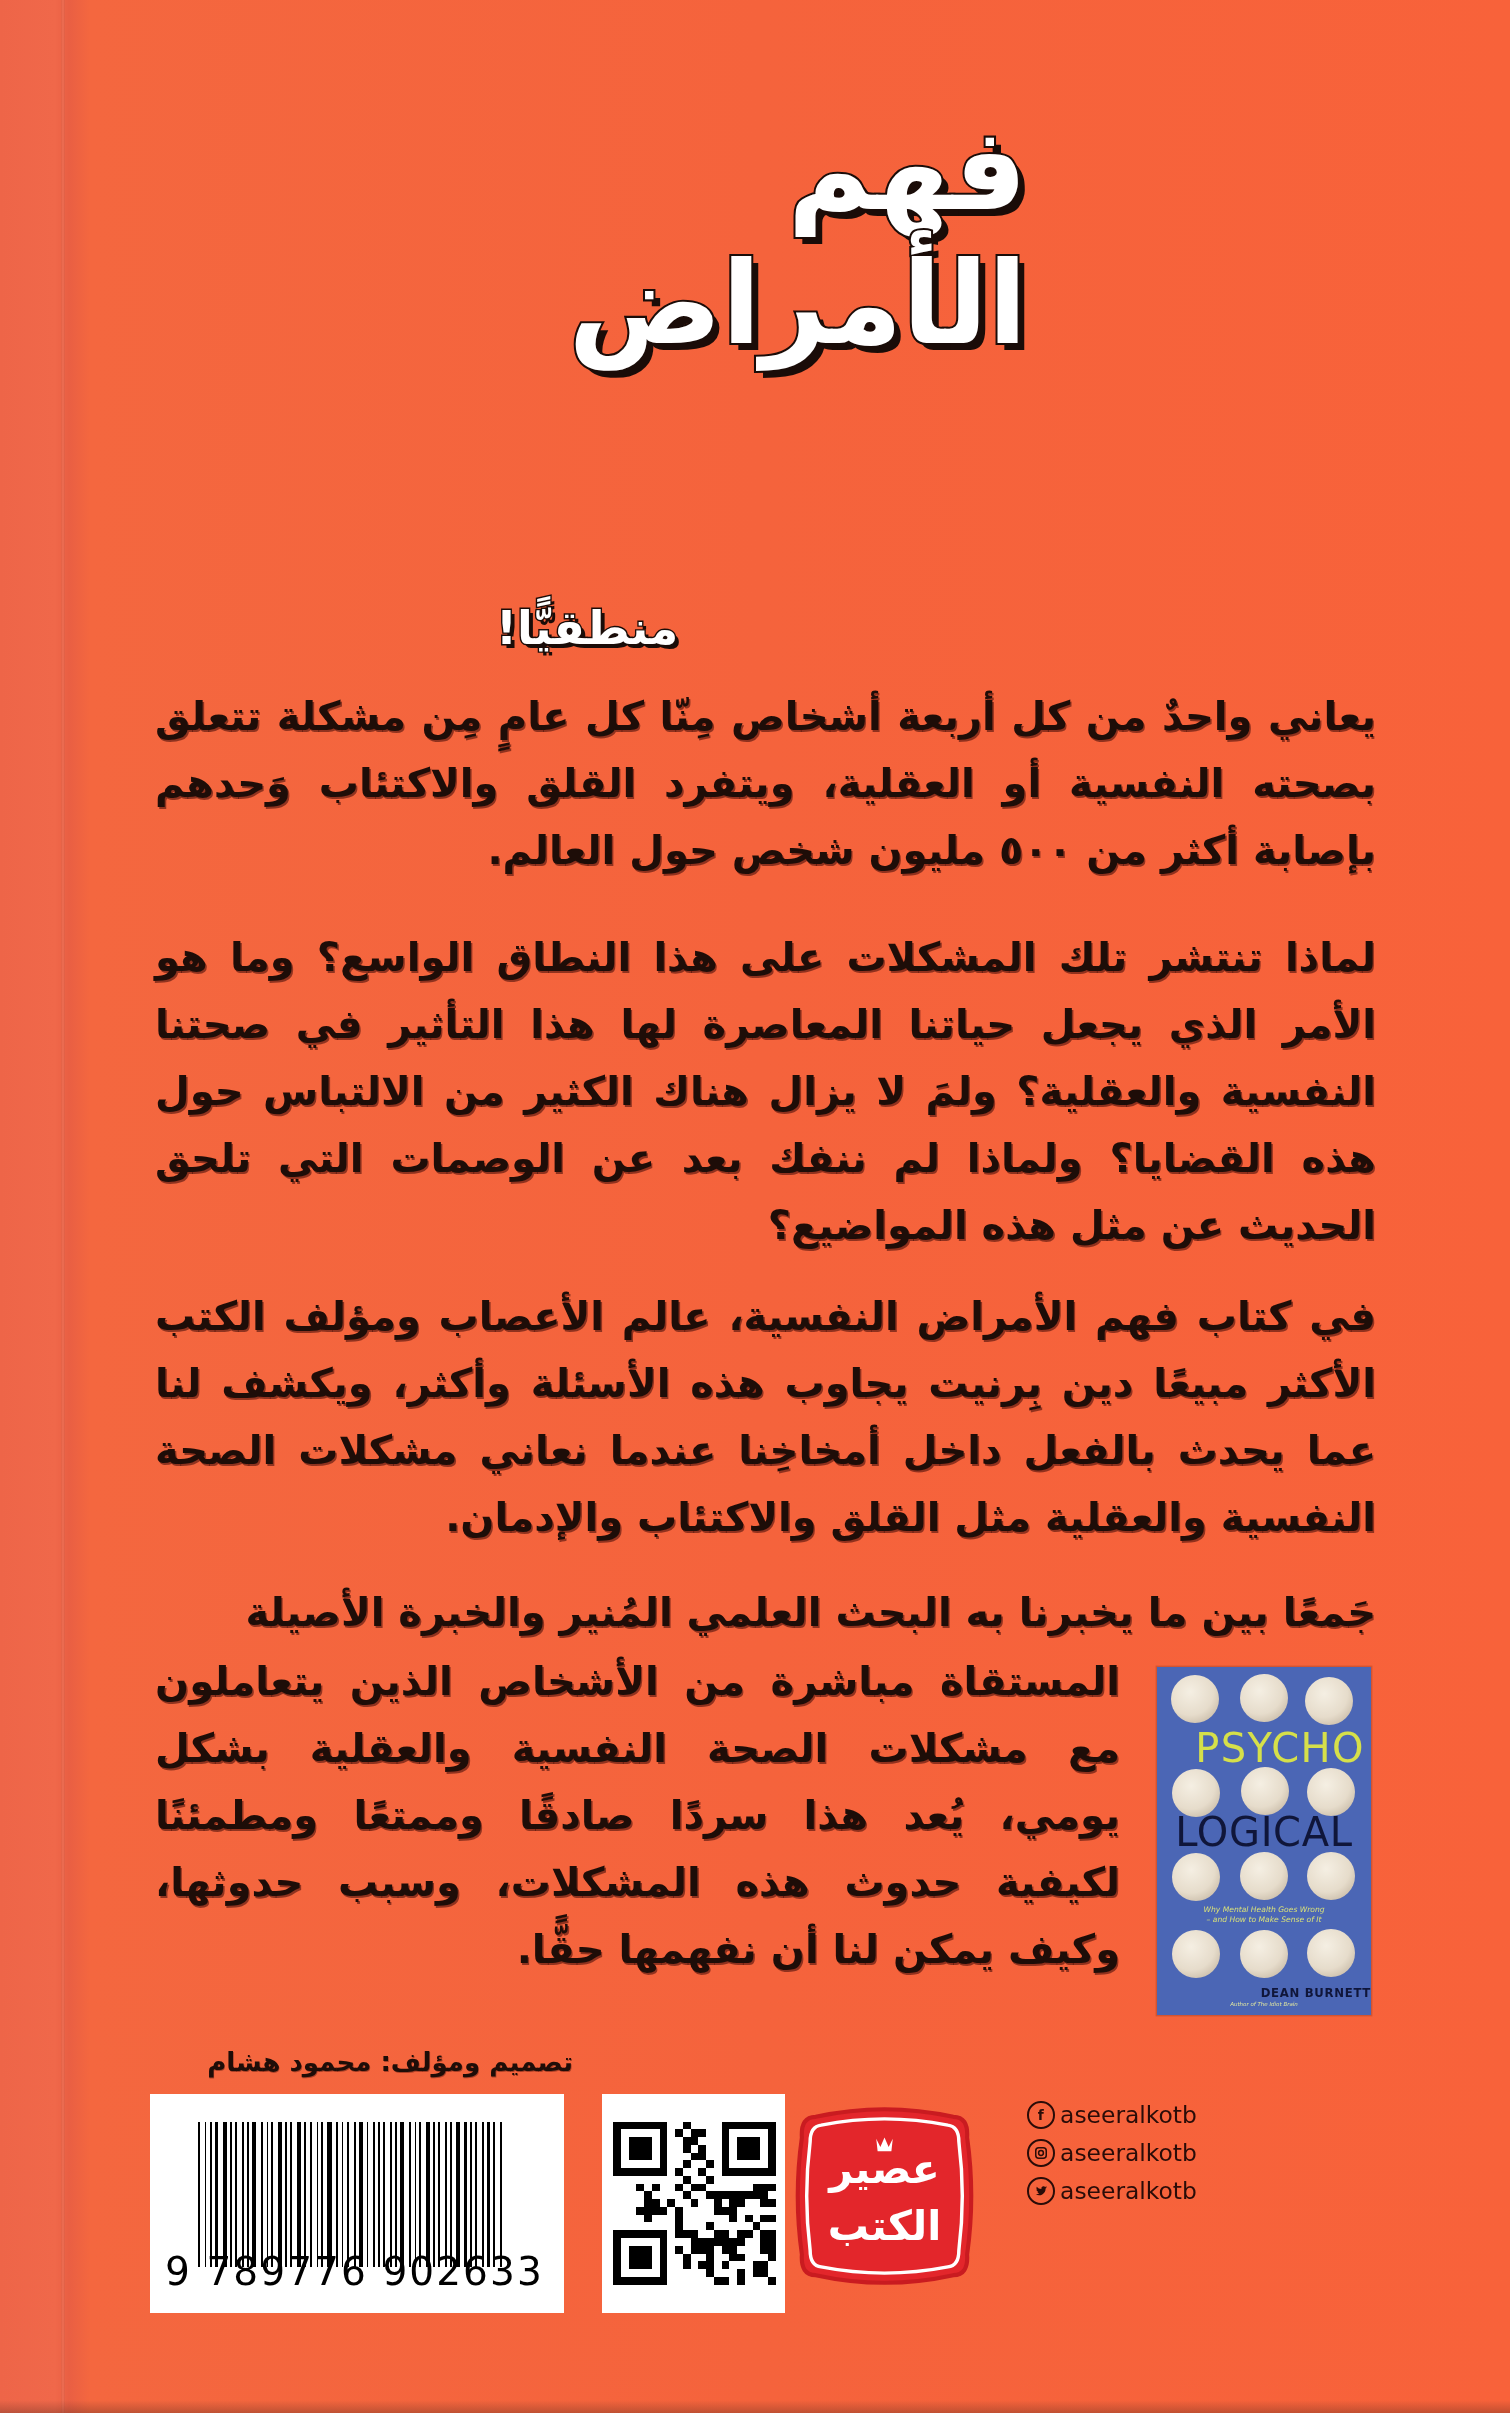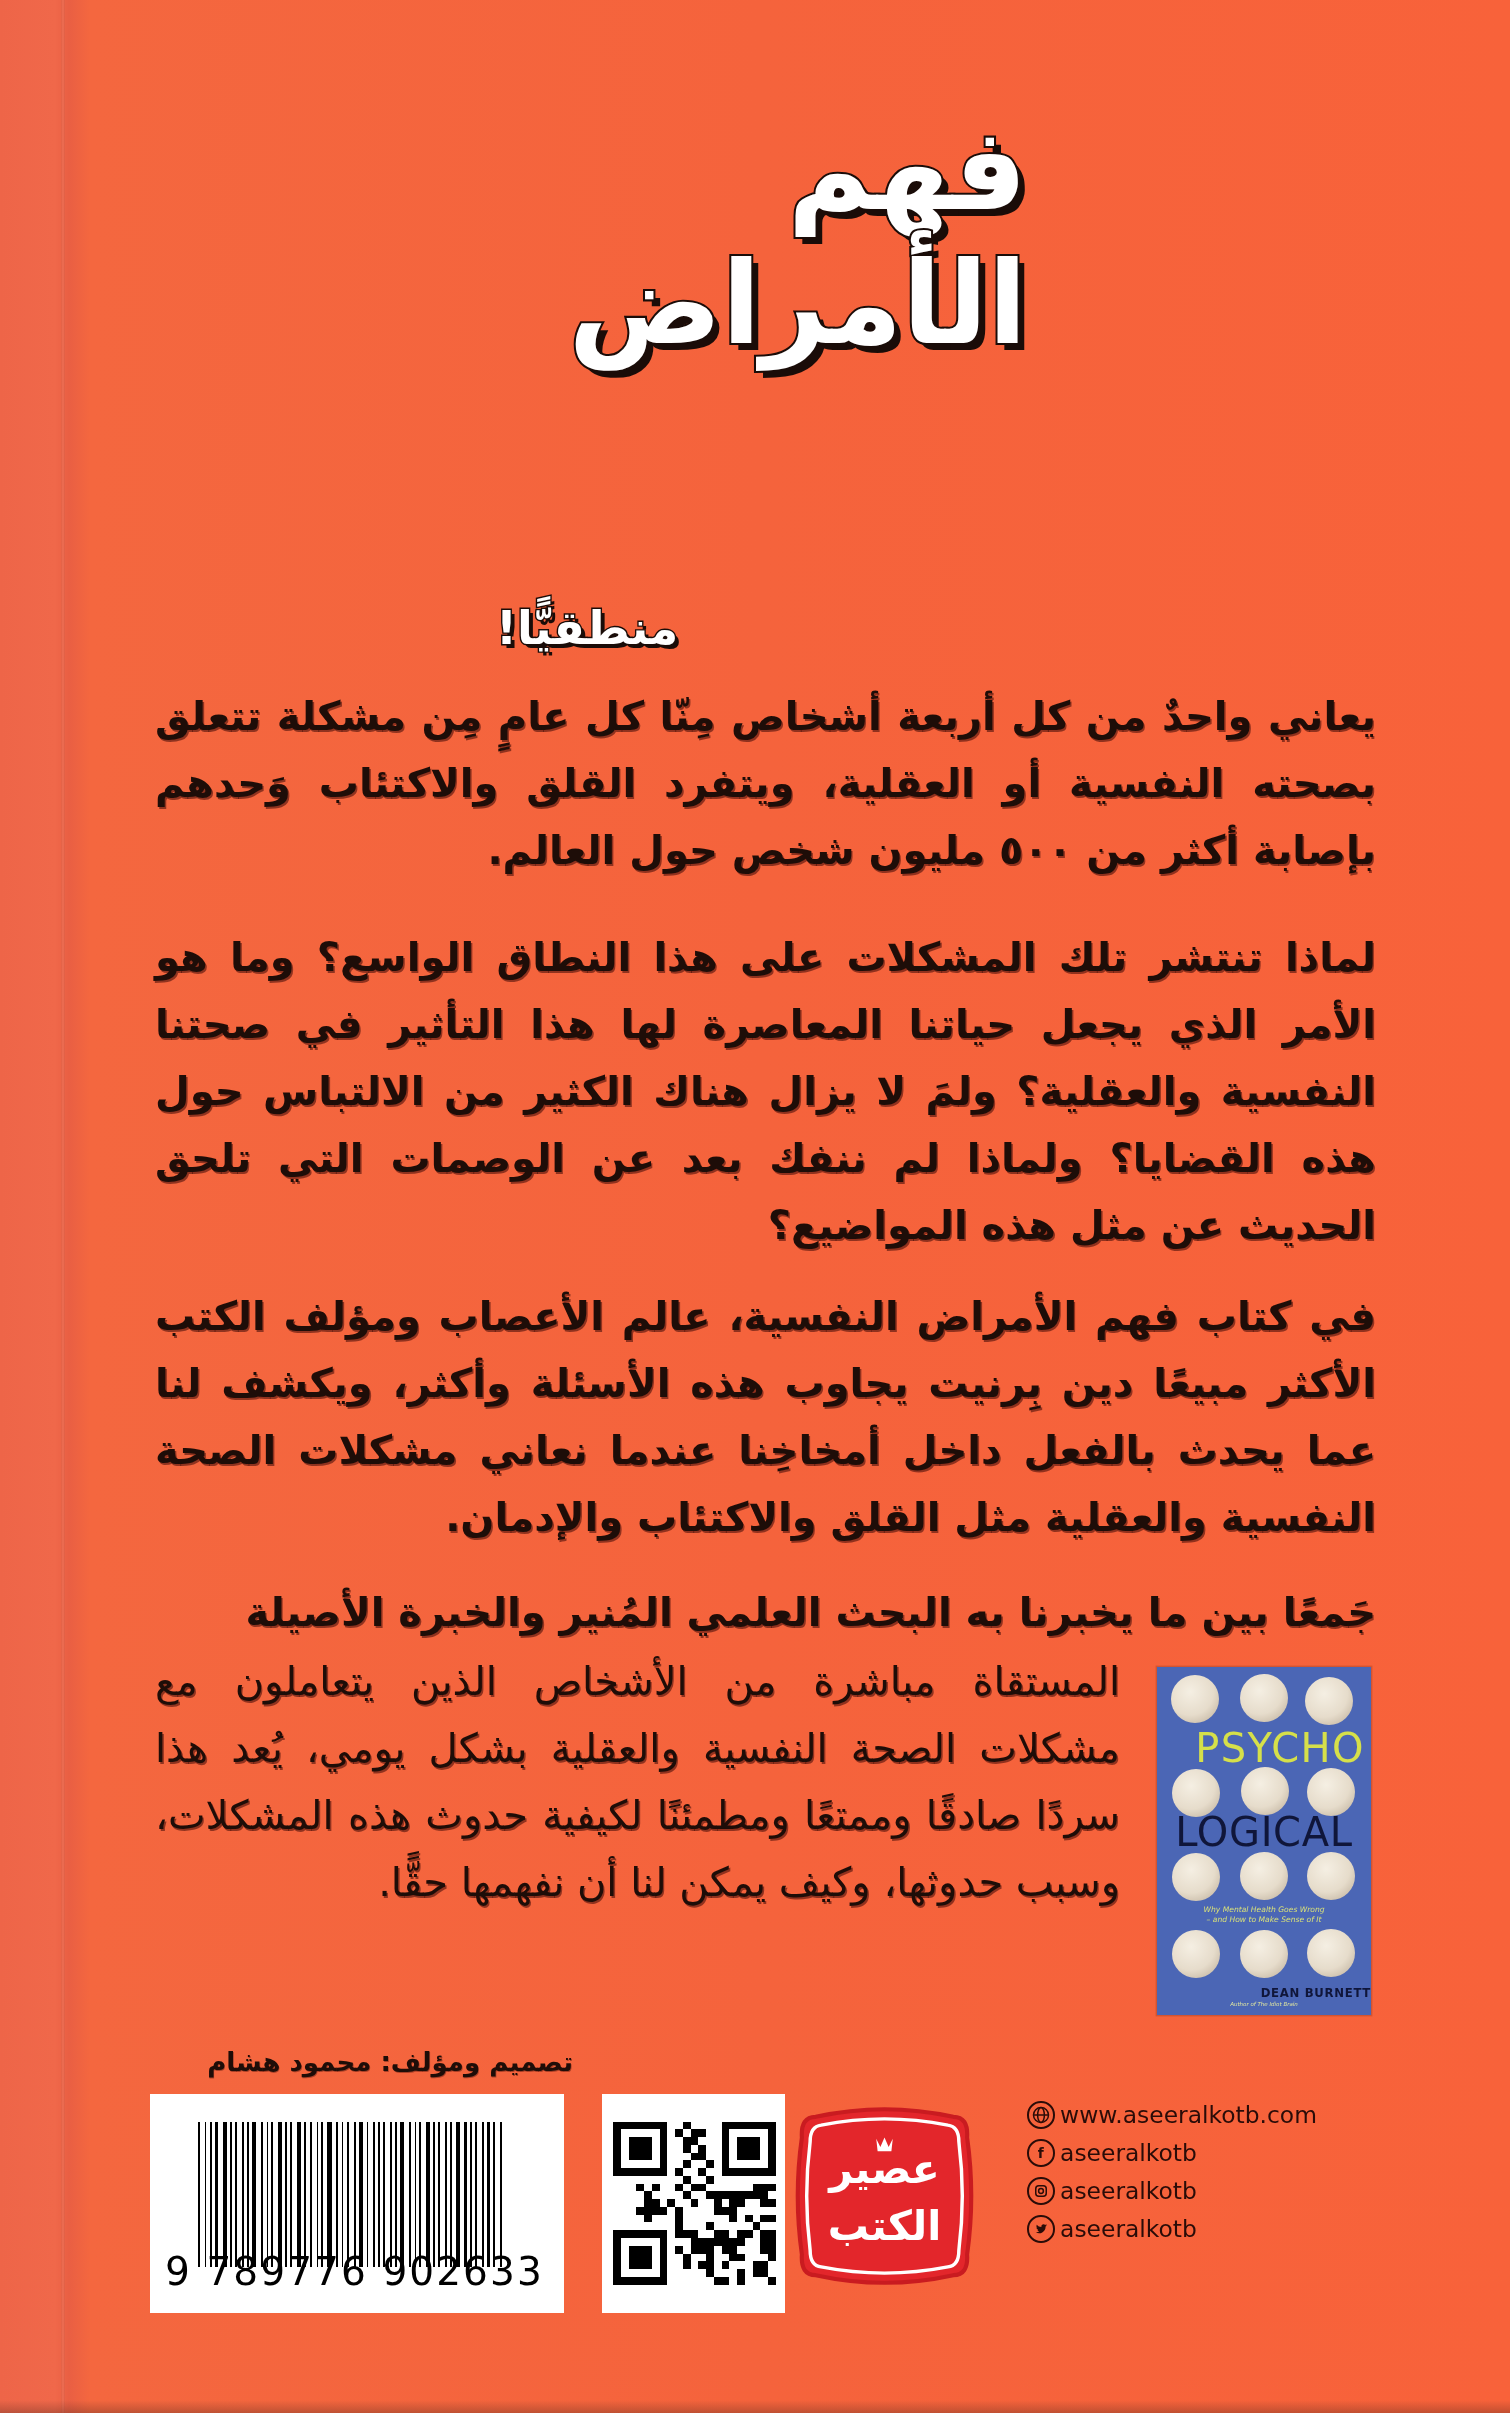--- a/index.html
+++ b/index.html
@@ -51,21 +51,21 @@
       text-shadow: 1.4px 2.1px 0 rgba(60,10,5,0.55);
     }
     .para { margin: 0 0 5.5px 0; }
     .p1 { top: 683px; }
     .p2 { top: 924px; }
     .p3 { top: 1283px; }
     .p4 { top: 1579px; }
     .wrap-text {
       position: absolute; left: 155px; top: 1648px; width: 965px;
       direction: rtl; text-align: justify; text-align-last: right;
-      color: #1e0d08; font-weight: normal; font-size: 40px; line-height: 67px;
+      color: #1e0d08; font-weight: bold; font-size: 40px; line-height: 67px;
       text-shadow: 1.4px 2.1px 0 rgba(60,10,5,0.55);
     }
     .mini-book {
       position: absolute; left: 1157px; top: 1667px; width: 214px; height: 348px;
       background: #4b66b5;
       box-shadow: 0 0 0 1.4px rgba(0,0,0,0.15);
       overflow: hidden;
       font-family: "DejaVu Sans", sans-serif;
     }
     .pebble {
@@ -710,30 +710,20 @@
     <path d="M118 52 L124 64 L130 50 L136 64 L142 52 L140 70 L120 70 Z" fill="#ffffff"></path>
   </svg>
   <div class="logo-text">
     <div>عصير</div>
     <div>الكتب</div>
   </div>
 </div>
 
 <div class="contacts">
   <div class="contact-row">
-    <span class="contact-icon">
-      <svg viewBox="0 0 24 24">
-          <circle cx="12" cy="12" r="10" fill="none" stroke="#2a0c08" stroke-width="2"></circle>
-          <ellipse cx="12" cy="12" rx="4.5" ry="10" fill="none" stroke="#2a0c08" stroke-width="2"></ellipse>
-          <line x1="2" y1="12" x2="22" y2="12" stroke="#2a0c08" stroke-width="2"></line>
-        </svg>
-    </span>
-    <span>www.aseeralkotb.com</span>
-  </div>
-  <div class="contact-row">
     <span class="contact-icon">f</span>
     <span>aseeralkotb</span>
   </div>
   <div class="contact-row">
     <span class="contact-icon">
       <svg viewBox="0 0 24 24">
           <rect x="5" y="5" width="14" height="14" rx="4" fill="none" stroke="#2a0c08" stroke-width="2"></rect>
           <circle cx="12" cy="12" r="3.2" fill="none" stroke="#2a0c08" stroke-width="2"></circle>
         </svg>
     </span>

